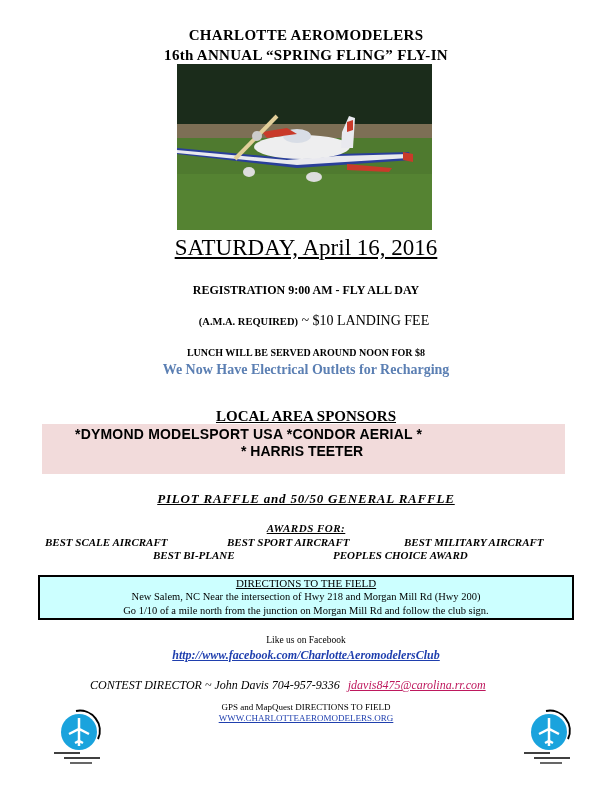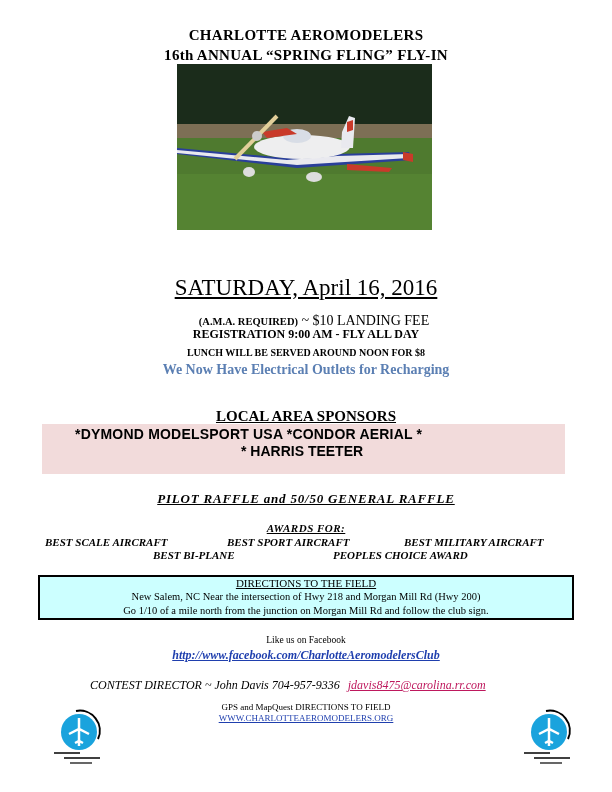--- a/index.html
+++ b/index.html
@@ -2,22 +2,22 @@
 <html><head>
 <meta charset="utf-8">
 <style>
   html, body { margin:0; padding:0; background:#ffffff; }
   body { width:612px; height:792px; position:relative; overflow:hidden; font-family:"Liberation Serif", serif; color:#000; }
   .abs { position:absolute; }
   .center { text-align:center; left:0; width:612px; }
   .title1 { top:27px; font-size:15px; font-weight:bold; letter-spacing:0.3px; }
   .title2 { top:47px; font-size:15px; font-weight:bold; letter-spacing:0.3px; }
   .photo { left:177px; top:64px; width:255px; height:166px; overflow:hidden; background:#1e2e1e; }
-  .date { top:235px; font-size:23px; text-decoration:underline;margin-top:40px; }
-  .reg { top:283px; font-size:12px; font-weight:bold;margin-top:44px; }
+  .date { top:235px; font-size:23px; text-decoration:underline; }
+  .reg { top:283px; font-size:12px; font-weight:bold; }
   .ama { top:313px; font-size:14px; }
   .ama small { font-size:10.5px; font-weight:bold;margin-left:16px; }
   .lunch { top:347px; font-size:10px; font-weight:bold; }
   .outlets { top:362px; font-size:14px; font-weight:bold; color:#5b7fb3; }
   .sponsors-h { top:408px; font-size:15px; font-weight:bold; text-decoration:underline; }
   .sponsor-box { left:42px; top:424px; width:523px; height:50px; background:#f2dbdb; }
   .sp1 { top:426px; font-size:14px; font-weight:bold; font-family:"Liberation Sans", sans-serif; letter-spacing:0.2px; }
   .sp2 { top:443px; font-size:14px; font-weight:bold; font-family:"Liberation Sans", sans-serif; }
   .raffle { top:491px; font-size:13px; font-weight:bold; font-style:italic; text-decoration:underline; letter-spacing:0.8px; }
   .awards-h { top:522px; font-size:11px; font-weight:bold; font-style:italic; text-decoration:underline; letter-spacing:0.5px; }

